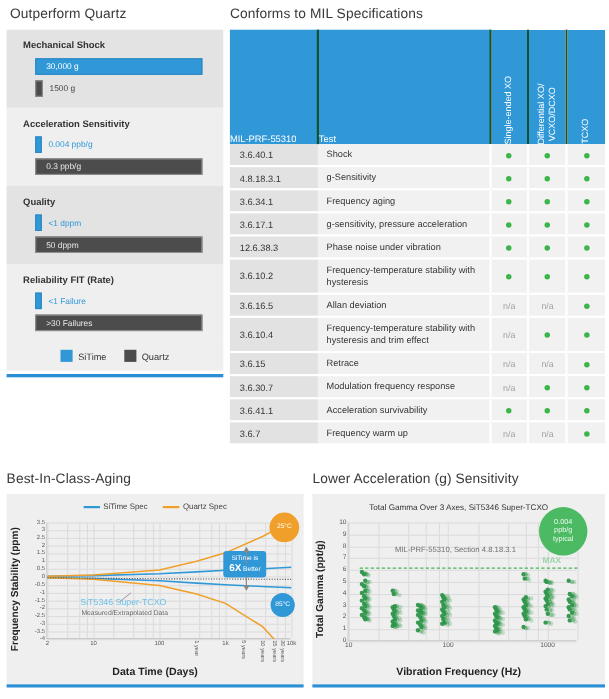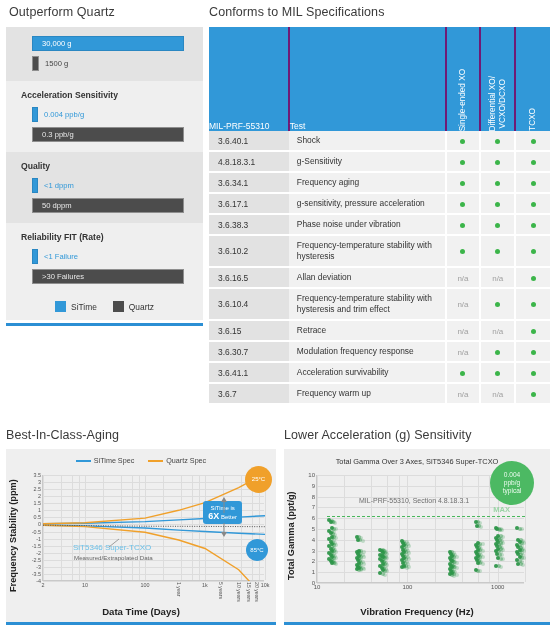--- a/index.html
+++ b/index.html
@@ -64,21 +64,21 @@
   .legend-swatch.blue { background: #3198d8; }
   .legend-swatch.grey { background: #4c4c4c; }
   .legend-text { font-size: 8.4px; color: #333; }
   .blue-underline { height: 3px; background: #2b8fd4; margin-top: 3px; }
 
   
   .right-top { position: absolute; left: 209px; top: 5px; width: 341px; }
   table.mil { border-collapse: collapse; width: 341px; margin-top: 8px; }
   table.mil th {
     background: #3198d8; color: #ffffff; font-weight: 400;
-    vertical-align: bottom; border-right: 2px solid #701a75;
+    vertical-align: bottom; border-right: 2px solid #14532d;
     padding: 0;
   }
   th.h-spec { width: 78px; height: 104px; font-size: 8.5px; padding: 0 0 9px 9px; text-align: left; }
   th.h-test { width: 153px; font-size: 8.5px; padding: 0 0 9px 8px; text-align: left; }
   th.h-rot { width: 34px; position: relative; }
   th.h-rot:last-child { border-right: none; }
   th.h-rot .rotwrap {
     height: 104px; display: flex; align-items: flex-end; justify-content: center;
   }
   .vtext {
@@ -191,20 +191,21 @@
 </head>
 <body>
 
 <div class="page">
 
   <div class="left-top">
     <div class="panel-title">Outperform Quartz</div>
     <div class="metric-stack">
 
       <div class="metric-block shade-a">
+        <div class="metric-label">Mechanical Shock</div>
         <div class="bar-row">
           <div class="bar-blue wide">30,000 g</div>
         </div>
         <div class="bar-row row-gap">
           <div class="bar-grey thin"></div>
           <span class="bar-out-label grey">1500 g</span>
         </div>
       </div>
 
       <div class="metric-block shade-b">
@@ -302,21 +303,21 @@
             <td class="c-mark"><span class="dot"></span></td>
           </tr>
           <tr>
             <td class="c-spec">3.6.17.1</td>
             <td class="c-test">g-sensitivity, pressure acceleration</td>
             <td class="c-mark"><span class="dot"></span></td>
             <td class="c-mark"><span class="dot"></span></td>
             <td class="c-mark"><span class="dot"></span></td>
           </tr>
           <tr>
-            <td class="c-spec">3.6.38.3</td>
+            <td class="c-spec">12.6.38.3</td>
             <td class="c-test">Phase noise under vibration</td>
             <td class="c-mark"><span class="dot"></span></td>
             <td class="c-mark"><span class="dot"></span></td>
             <td class="c-mark"><span class="dot"></span></td>
           </tr>
           <tr>
             <td class="c-spec">3.6.10.2</td>
             <td class="c-test">Frequency-temperature stability with hysteresis</td>
             <td class="c-mark"><span class="dot"></span></td>
             <td class="c-mark"><span class="dot"></span></td>

